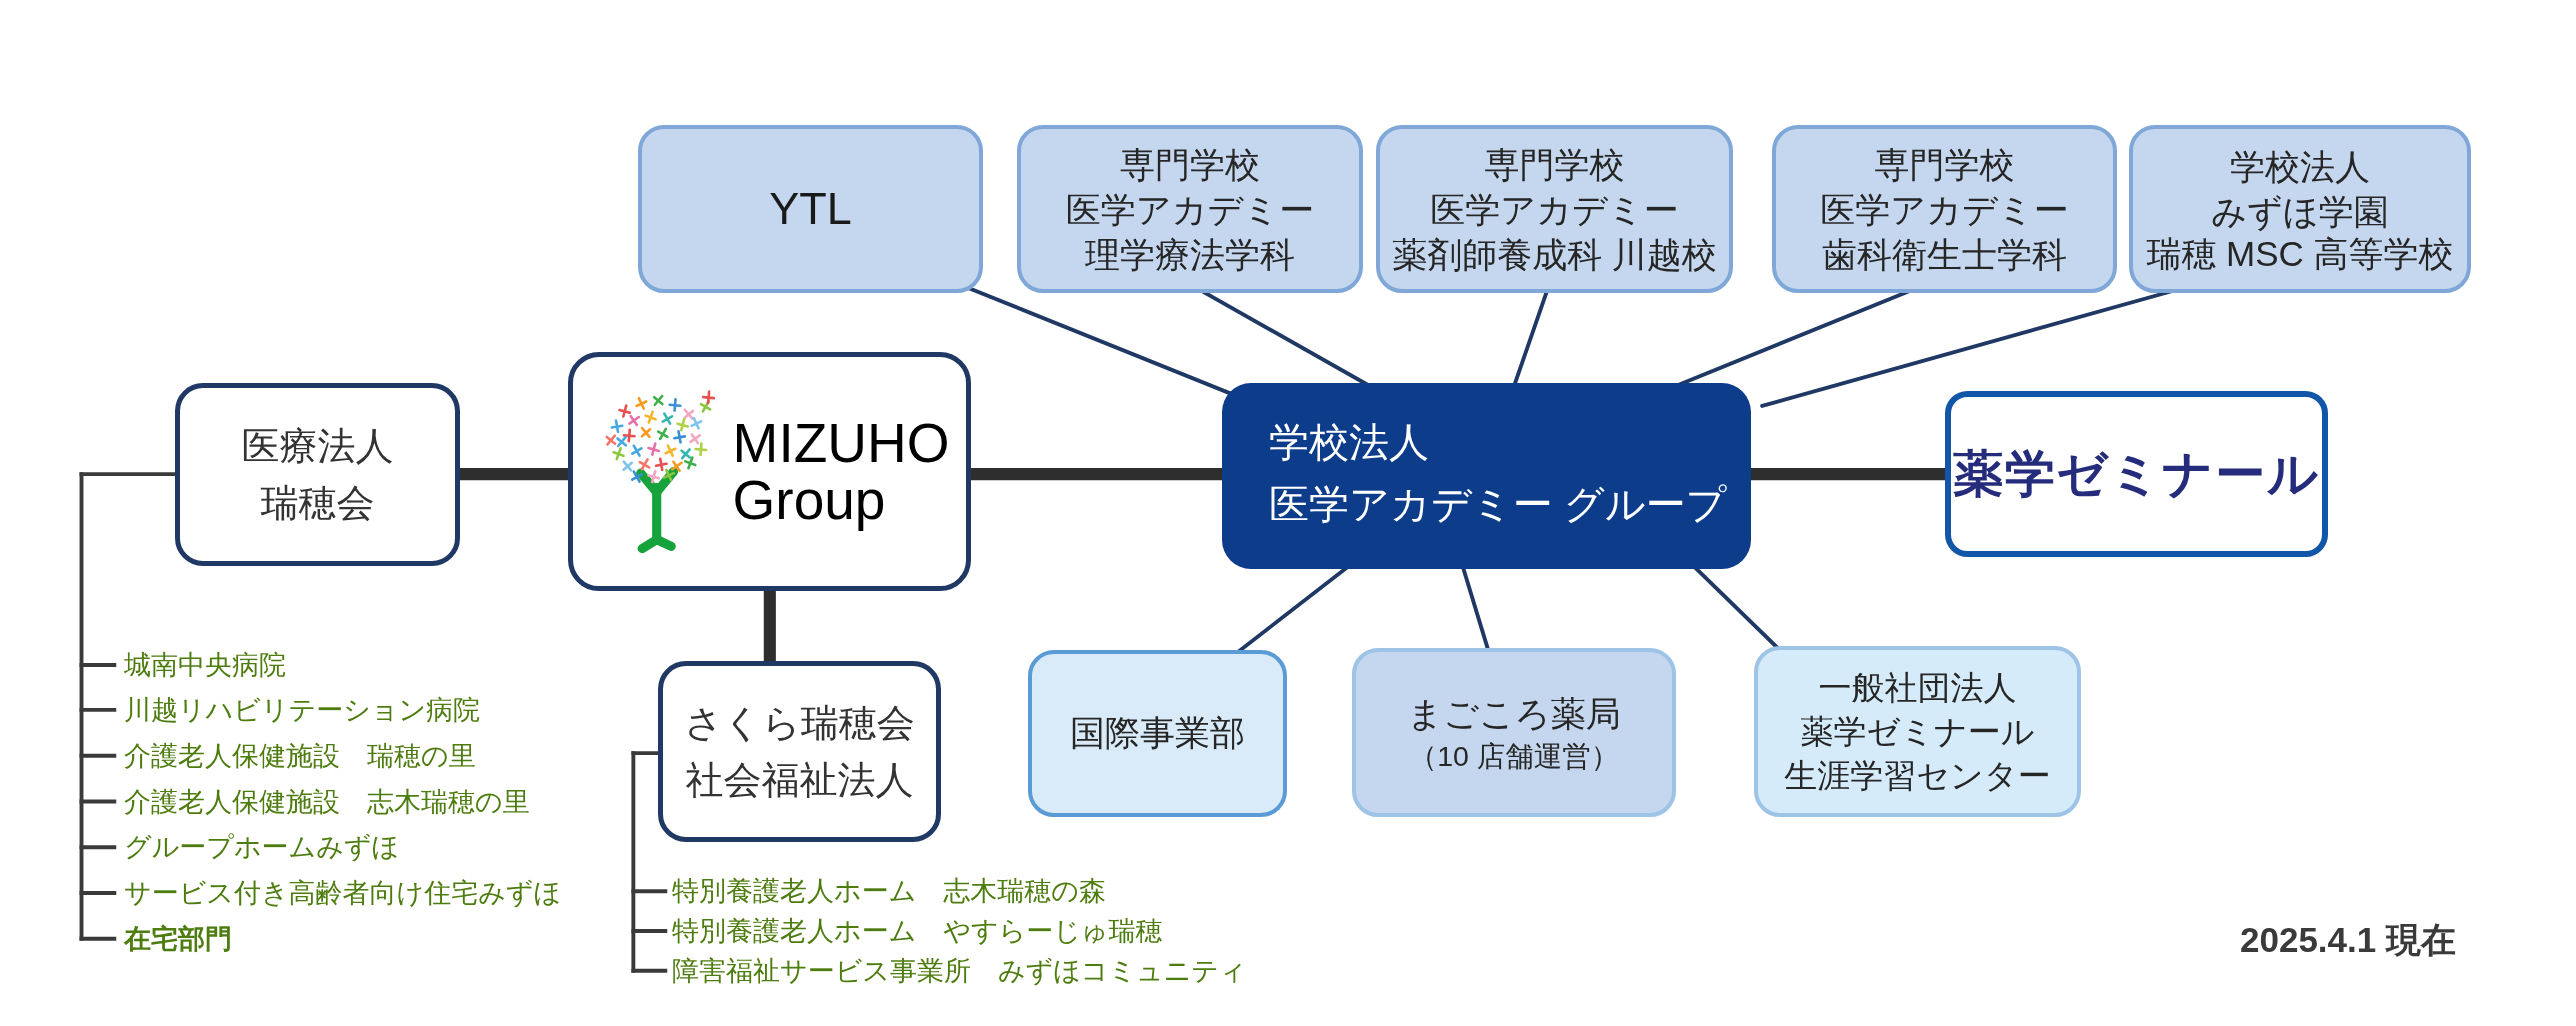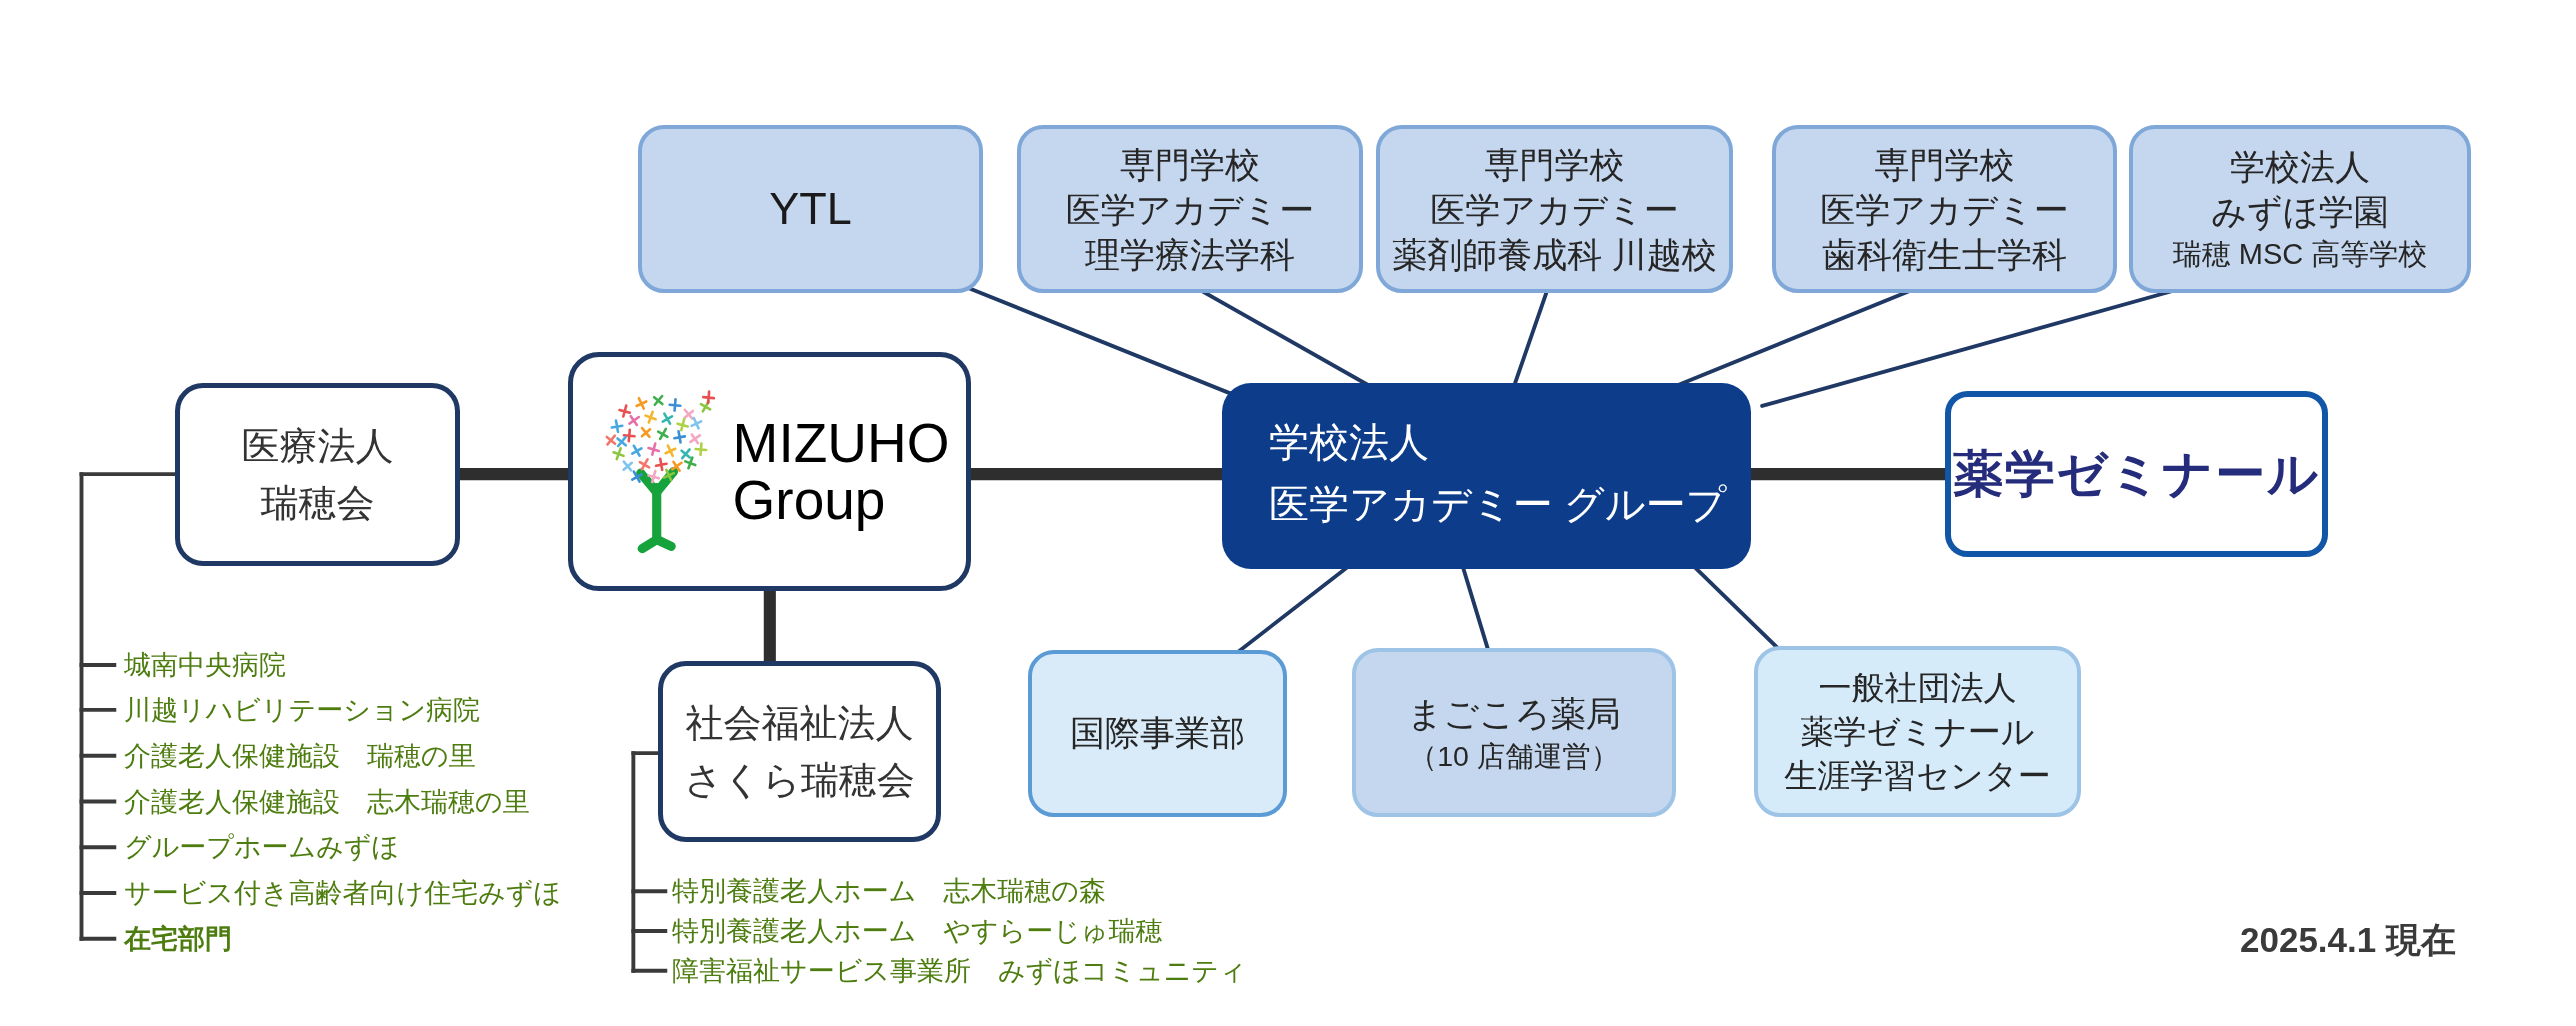--- a/index.html
+++ b/index.html
@@ -4,21 +4,21 @@
 <style>
   html,body{margin:0;padding:0;background:#fff;}
   .canvas{position:relative;width:2576px;height:1026px;background:#ffffff;overflow:hidden;
           font-family:"Liberation Sans","DejaVu Sans",sans-serif;color:#2b2b2b;}
   svg.wires{position:absolute;left:0;top:0;z-index:0;}
   .node{position:absolute;box-sizing:border-box;display:flex;flex-direction:column;
         align-items:center;justify-content:center;text-align:center;z-index:2;}
   
   .school{background:#c5d7ee;border:4.3px solid #7fa8d9;border-radius:26px;color:#262626;}
   .school .ln{font-size:35px;line-height:45px;white-space:nowrap;text-align:center;}
-  .school .sub{font-size:29px;line-height:40px;white-space:nowrap;}
+  .school .sub{font-size:35px;line-height:40px;white-space:nowrap;}
   .ytl-label{font-size:45px;color:#1a1a1a;}
   
   .navybox{background:#ffffff;border:5.2px solid #1f3864;border-radius:28px;color:#333333;}
   .navybox .ln{font-size:38px;line-height:57px;white-space:nowrap;}
   
   .center-box{background:#0d3d8a;border-radius:29px;color:#ffffff;
               align-items:flex-start;text-align:left;padding-left:47px;padding-bottom:5.2px;}
   .center-box .ln{font-size:40px;line-height:62px;white-space:nowrap;}
   
   .yakuzemi-box{background:#ffffff;border:6px solid #1256a8;border-radius:22.5px;}
@@ -189,22 +189,22 @@
     <div class="sub">（10 店舗運営）</div>
   </div>
 
   <div class="node palebox3" style="left:1754px;top:646px;width:327px;height:171px;">
     <div class="ln">一般社団法人</div>
     <div class="ln">薬学ゼミナール</div>
     <div class="ln">生涯学習センター</div>
   </div>
 
   <div class="node navybox" style="left:658px;top:661px;width:283px;height:181px;">
+    <div class="ln">さくら瑞穂会</div>
     <div class="ln">社会福祉法人</div>
-    <div class="ln">さくら瑞穂会</div>
   </div>
 
   <div class="list-item" style="left:124px;top:646px;">城南中央病院</div>
   <div class="list-item" style="left:124px;top:691px;">川越リハビリテーション病院</div>
   <div class="list-item" style="left:124px;top:737px;">介護老人保健施設　瑞穂の里</div>
   <div class="list-item" style="left:124px;top:783px;">介護老人保健施設　志木瑞穂の里</div>
   <div class="list-item" style="left:124px;top:828px;">グループホームみずほ</div>
   <div class="list-item" style="left:124px;top:874px;">サービス付き高齢者向け住宅みずほ</div>
   <div class="list-item" style="left:124px;top:920px;font-weight:bold;">在宅部門</div>
 

